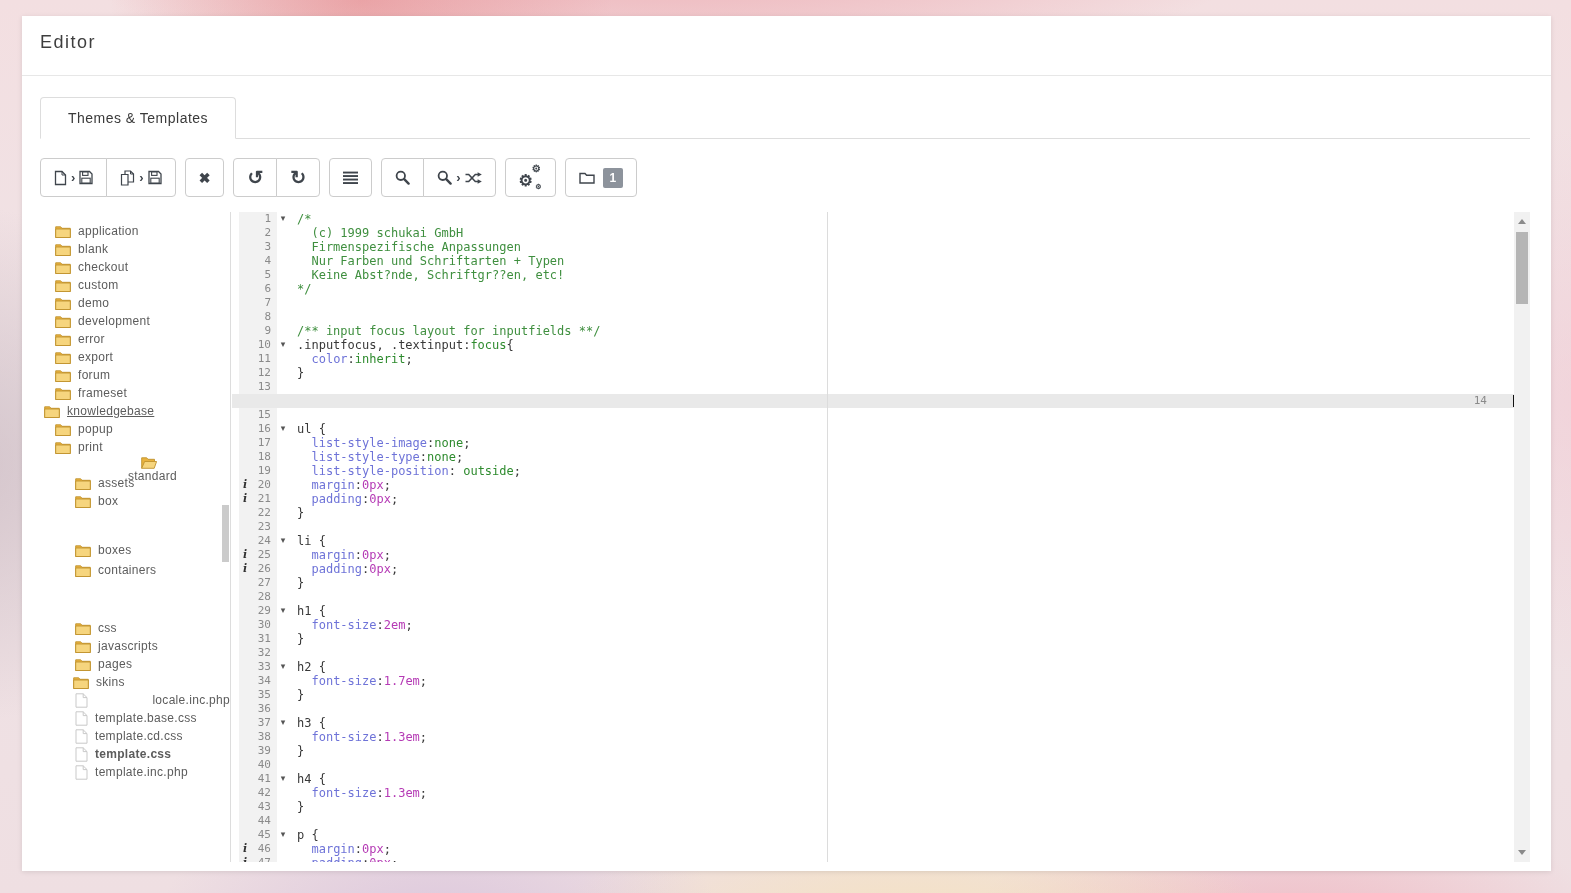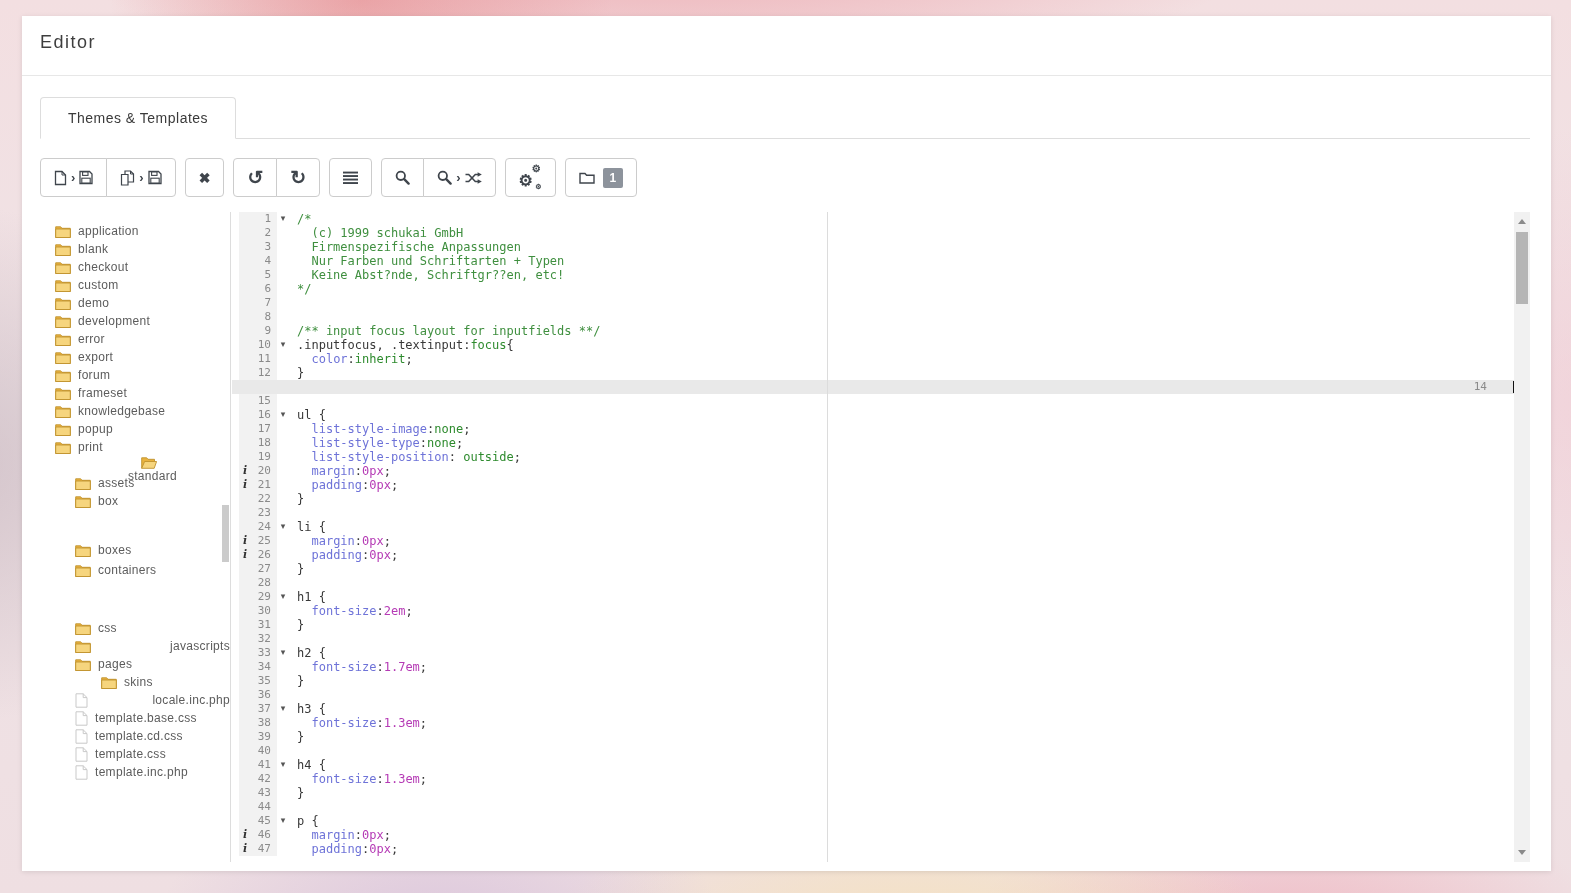--- a/index.html
+++ b/index.html
@@ -245,21 +245,21 @@
             </svg>
             <span>forum</span>
           </div>
           <div class="tree-item" style="padding-left: 33px;">
             <svg width="16" height="13" viewBox="0 0 16 13" class="t-icon t-icon">
               <path d="M.7 1.8 h5 l1.3 1.5 h8.3 v9.2 H.7z" fill="#E9B23E" stroke="#C0922E" stroke-width="0.9"></path>
               <path d="M.7 4 h14.6 v8.5 H.7z" fill="#F6D57E" stroke="#C0922E" stroke-width="0.9"></path>
             </svg>
             <span>frameset</span>
           </div>
-          <div class="tree-item" style="padding-left: 33px;">
+          <div class="tree-item" style="padding-left: 22px; text-decoration: underline;">
             <svg width="16" height="13" viewBox="0 0 16 13" class="t-icon t-icon">
               <path d="M.7 1.8 h5 l1.3 1.5 h8.3 v9.2 H.7z" fill="#E9B23E" stroke="#C0922E" stroke-width="0.9"></path>
               <path d="M.7 4 h14.6 v8.5 H.7z" fill="#F6D57E" stroke="#C0922E" stroke-width="0.9"></path>
             </svg>
             <span>knowledgebase</span>
           </div>
           <div class="tree-item" style="padding-left: 33px;">
             <svg width="16" height="13" viewBox="0 0 16 13" class="t-icon t-icon">
               <path d="M.7 1.8 h5 l1.3 1.5 h8.3 v9.2 H.7z" fill="#E9B23E" stroke="#C0922E" stroke-width="0.9"></path>
               <path d="M.7 4 h14.6 v8.5 H.7z" fill="#F6D57E" stroke="#C0922E" stroke-width="0.9"></path>
@@ -308,35 +308,35 @@
             </svg>
             <span>containers</span>
           </div>
           <div class="tree-item" style="padding-left: 53px; margin-top: 42px;">
             <svg width="16" height="13" viewBox="0 0 16 13" class="t-icon t-icon">
               <path d="M.7 1.8 h5 l1.3 1.5 h8.3 v9.2 H.7z" fill="#E9B23E" stroke="#C0922E" stroke-width="0.9"></path>
               <path d="M.7 4 h14.6 v8.5 H.7z" fill="#F6D57E" stroke="#C0922E" stroke-width="0.9"></path>
             </svg>
             <span>css</span>
           </div>
-          <div class="tree-item" style="padding-left: 53px; justify-content: space-between;">
+          <div class="tree-item" style="padding-left: 53px;">
             <svg width="16" height="13" viewBox="0 0 16 13" class="t-icon t-icon">
               <path d="M.7 1.8 h5 l1.3 1.5 h8.3 v9.2 H.7z" fill="#E9B23E" stroke="#C0922E" stroke-width="0.9"></path>
               <path d="M.7 4 h14.6 v8.5 H.7z" fill="#F6D57E" stroke="#C0922E" stroke-width="0.9"></path>
             </svg>
             <span>javascripts</span>
           </div>
           <div class="tree-item" style="padding-left: 53px;">
             <svg width="16" height="13" viewBox="0 0 16 13" class="t-icon t-icon">
               <path d="M.7 1.8 h5 l1.3 1.5 h8.3 v9.2 H.7z" fill="#E9B23E" stroke="#C0922E" stroke-width="0.9"></path>
               <path d="M.7 4 h14.6 v8.5 H.7z" fill="#F6D57E" stroke="#C0922E" stroke-width="0.9"></path>
             </svg>
             <span>pages</span>
           </div>
-          <div class="tree-item" style="padding-left: 79px; text-align: center;">
+          <div class="tree-item" style="padding-left: 51px; text-align: center;">
             <svg width="16" height="13" viewBox="0 0 16 13" class="t-icon t-icon">
               <path d="M.7 1.8 h5 l1.3 1.5 h8.3 v9.2 H.7z" fill="#E9B23E" stroke="#C0922E" stroke-width="0.9"></path>
               <path d="M.7 4 h14.6 v8.5 H.7z" fill="#F6D57E" stroke="#C0922E" stroke-width="0.9"></path>
             </svg>
             <span>skins</span>
           </div>
           <div class="tree-item" style="padding-left: 53px; justify-content: space-between;">
             <svg width="13" height="15" viewBox="0 0 13 15" class="t-icon t-icon">
               <path d="M1 .8 h7.2 L12 4.6 V14.2 H1z" fill="#fff" stroke="#C9C9C9" stroke-width="1"></path>
               <path d="M8.2 .8 V4.6 H12" fill="none" stroke="#C9C9C9" stroke-width="1"></path>
@@ -350,32 +350,32 @@
             </svg>
             <span>template.base.css</span>
           </div>
           <div class="tree-item" style="padding-left: 53px;">
             <svg width="13" height="15" viewBox="0 0 13 15" class="t-icon t-icon">
               <path d="M1 .8 h7.2 L12 4.6 V14.2 H1z" fill="#fff" stroke="#C9C9C9" stroke-width="1"></path>
               <path d="M8.2 .8 V4.6 H12" fill="none" stroke="#C9C9C9" stroke-width="1"></path>
             </svg>
             <span>template.cd.css</span>
           </div>
+          <div class="tree-item" style="padding-left: 53px; font-weight: bold;">
+            <svg width="13" height="15" viewBox="0 0 13 15" class="t-icon t-icon">
+              <path d="M1 .8 h7.2 L12 4.6 V14.2 H1z" fill="#fff" stroke="#C9C9C9" stroke-width="1"></path>
+              <path d="M8.2 .8 V4.6 H12" fill="none" stroke="#C9C9C9" stroke-width="1"></path>
+            </svg>
+            <span>template.css</span>
+          </div>
           <div class="tree-item" style="padding-left: 53px;">
             <svg width="13" height="15" viewBox="0 0 13 15" class="t-icon t-icon">
               <path d="M1 .8 h7.2 L12 4.6 V14.2 H1z" fill="#fff" stroke="#C9C9C9" stroke-width="1"></path>
               <path d="M8.2 .8 V4.6 H12" fill="none" stroke="#C9C9C9" stroke-width="1"></path>
             </svg>
-            <span>template.css</span>
-          </div>
-          <div class="tree-item" style="padding-left: 53px;">
-            <svg width="13" height="15" viewBox="0 0 13 15" class="t-icon t-icon">
-              <path d="M1 .8 h7.2 L12 4.6 V14.2 H1z" fill="#fff" stroke="#C9C9C9" stroke-width="1"></path>
-              <path d="M8.2 .8 V4.6 H12" fill="none" stroke="#C9C9C9" stroke-width="1"></path>
-            </svg>
             <span>template.inc.php</span>
           </div>
         </div>
       <div class="splitter"></div>
       <div class="editor">
         <div class="ruler"></div>
         <div class="code-lines" id="code">
             <div class="cm-line">
               <div class="gut">
                 <span class="num">1</span>
@@ -443,20 +443,26 @@
                 <span class="num">11</span>
               </div>
               <div class="codeln"><span class="tk-d">  </span><span class="tk-p">color</span><span class="tk-d">:</span><span class="tk-v">inherit</span><span class="tk-d">;</span></div>
             </div>
             <div class="cm-line">
               <div class="gut">
                 <span class="num">12</span>
               </div>
               <div class="codeln"><span class="tk-d">}</span></div>
             </div>
+            <div class="cm-line">
+              <div class="gut">
+                <span class="num">13</span>
+              </div>
+              <div class="codeln"></div>
+            </div>
             <div class="cm-line active">
               <div class="gut">
                 <span class="num">14</span>
               </div>
               <div class="codeln"><span class="cursor"></span></div>
             </div>
             <div class="cm-line">
               <div class="gut">
                 <span class="num">15</span>
               </div>

